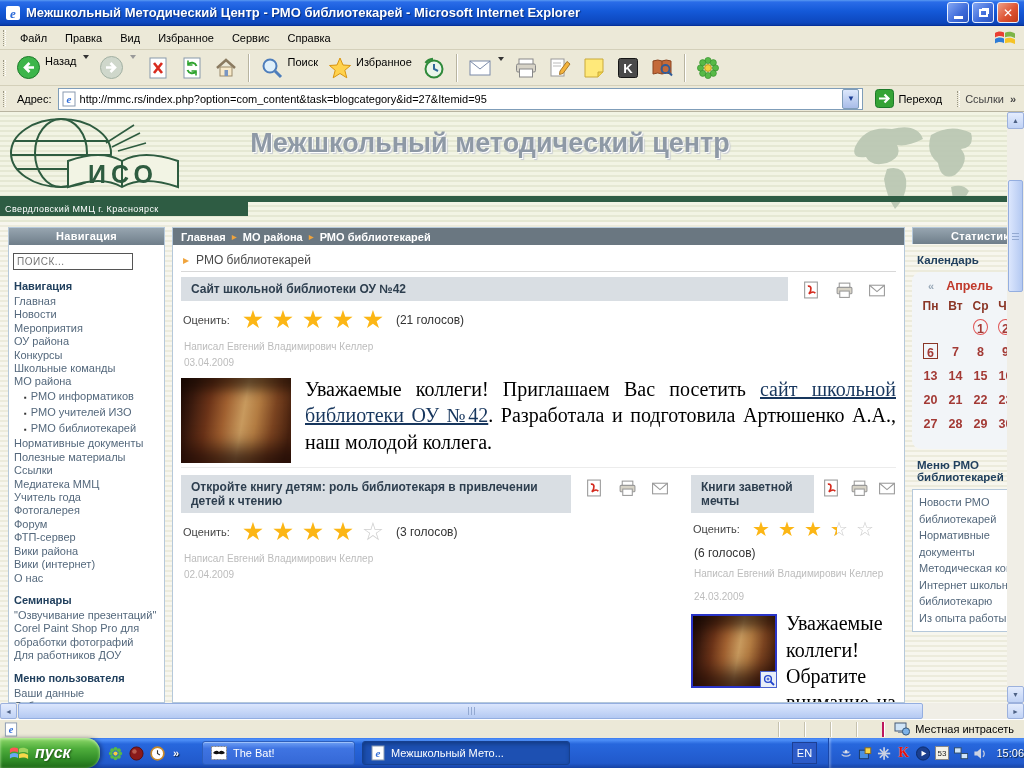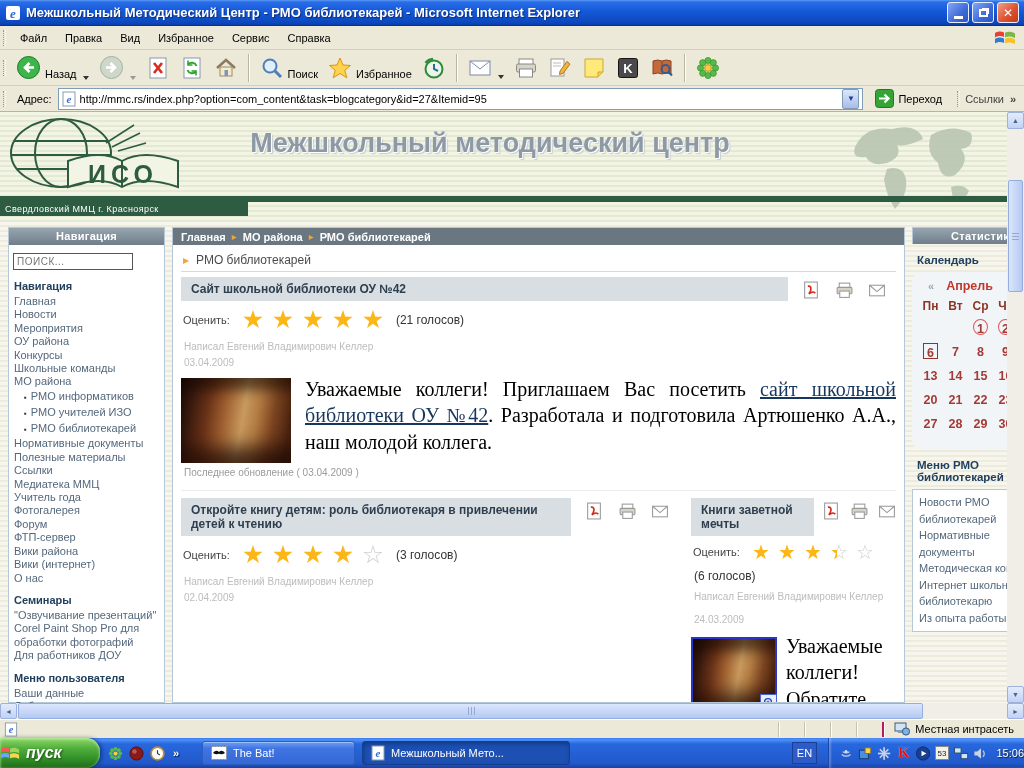--- a/index.html
+++ b/index.html
@@ -18,21 +18,21 @@
   .restore-glyph{display:block;width:9px;height:8px;border:2px solid #fff;box-shadow:2px -2px 0 -1px #fff}
 
   
   .menubar{position:absolute;top:26px;left:0;right:0;height:24px;background:#ece9d8;border-bottom:1px solid #d4d0ba;display:flex;align-items:center}
   .grip{width:3px;height:16px;border-left:1px dotted #9a9683;border-right:1px dotted #fff;margin:0 5px 0 3px}
   .menu-item{padding:4px 9px;color:#000}
   .throbber{position:absolute;right:4px;top:2px;width:30px;height:20px;display:flex;align-items:center;justify-content:center}
 
   
   .toolbar{position:absolute;top:50px;left:0;right:0;height:36px;background:#ece9d8;border-bottom:1px solid #d4d0ba;display:flex;align-items:center}
-  .tbtn{display:flex;align-items:flex-end;gap:4px;padding:3px 5px;color:#000}
+  .tbtn{display:flex;align-items:flex-start;gap:4px;padding:3px 5px;color:#000}
   .tsep{width:2px;height:28px;border-left:1px solid #b8b4a0;border-right:1px solid #fff;margin:0 5px}
   .caret{width:0;height:0;border-left:3px solid transparent;border-right:3px solid transparent;border-top:4px solid #333;margin-left:2px}
   .caret.dis{border-top-color:#9a9a9a}
 
   
   .addressbar{position:absolute;top:86px;left:0;right:0;height:26px;background:#ece9d8;border-bottom:1px solid #b8b4a0;display:flex;align-items:center}
   .addr-label{padding:0 6px;color:#000}
   .addr-field{flex:1;height:22px;background:#fff;border:1px solid #7f9db9;display:flex;align-items:center;gap:4px;padding:0 3px}
   .addr-input{flex:1;border:none;outline:none;font-size:11px;font-family:inherit;height:18px;color:#000;background:#fff}
   .combo-btn{width:17px;height:20px;background:linear-gradient(180deg,#dce8fc,#a8bce8);border:1px solid #7f9db9;border-radius:2px;display:flex;align-items:center;justify-content:center;color:#1c3f94;font-size:8px}
@@ -129,21 +129,21 @@
   .scr-btn.h{height:16px}
 
   
   .statusbar{position:absolute;top:719px;left:0;right:0;height:19px;background:#ece9d8;border-top:1px solid #fff;display:flex;align-items:center;color:#000}
   .sb-left{display:flex;align-items:center;gap:5px;padding-left:4px;flex:1}
   .sb-pane{width:26px;height:15px;border-left:1px solid #c6c2ae;box-shadow:inset 1px 0 0 #fff}
   .sb-zone{display:flex;align-items:center;gap:5px;padding:0 10px;border-left:2px solid #be185d;box-shadow:inset 1px 0 0 #fff;height:15px}
 
   
   .taskbar{position:absolute;top:738px;left:0;right:0;height:30px;background:linear-gradient(180deg,#3a7af0 0%,#4e90f8 6%,#2767dd 20%,#2159cb 84%,#1642a4 100%)}
-  .start-btn{position:absolute;left:0;top:0;width:100px;height:30px;border-radius:0 14px 14px 0;display:flex;align-items:center;gap:6px;
+  .start-btn{position:absolute;left:0;top:0;width:100px;height:30px;border-radius:0 14px 14px 0;display:flex;align-items:center;gap:6px;padding-left:9px;
     background:linear-gradient(180deg,#8ed86a 0%,#4fae3c 35%,#2f8a26 75%,#1f6a18 100%);box-shadow:inset 0 1px 3px #c2f0a8,2px 0 4px rgba(0,0,20,.4);
     color:#fff;font-style:italic;font-weight:bold;font-size:16px;text-shadow:1px 1px 2px #1c4f12}
   .quick{position:absolute;left:108px;top:0;height:30px;display:flex;align-items:center;gap:6px}
   .ql-chev{color:#fff;font-weight:bold;font-size:11px;margin-left:2px;text-shadow:1px 1px 1px #123}
   .task-btn{position:absolute;top:3px;height:24px;border-radius:3px;display:flex;align-items:center;gap:6px;padding:0 8px;color:#fff;white-space:nowrap;overflow:hidden}
   .task-normal{left:202px;width:153px;background:linear-gradient(180deg,#6fa0f5 0%,#3f74e2 30%,#3568d6 100%);border:1px solid #2c5ebc;box-shadow:inset 0 1px 0 #9cc0fa}
   .task-active{left:362px;width:208px;background:#1d50b2;border:1px solid #16408f;box-shadow:inset 1px 2px 4px #113a85}
   .lang-ind{position:absolute;left:792px;top:4px;width:25px;height:22px;background:#2d5bc8;border:1px solid #1c3f94;color:#fff;display:flex;align-items:center;justify-content:center;font-size:11px}
   .tray{position:absolute;right:0;top:0;width:196px;height:30px;display:flex;align-items:center;gap:5px;padding-left:10px;
     background:linear-gradient(180deg,#3a7af0 0%,#4e90f8 6%,#2767dd 20%,#2159cb 84%,#1642a4 100%);border-left:1px solid #1a47a8;box-shadow:inset 2px 0 2px rgba(255,255,255,.25)}
@@ -444,21 +444,20 @@
             <span class="star">★</span>
           </span>
           <span class="votes">(21 голосов)</span>
         </div>
         <div class="byline">Написал Евгений Владимирович Келлер</div>
         <div class="a-date">03.04.2009</div>
         <div class="a-body">
           <span class="lib-img"></span>
           <span>Уважаемые коллеги! Приглашаем Вас посетить </span><span class="body-link">сайт школьной библиотеки ОУ №42</span><span>. Разработала и подготовила Артюшенко А.А., наш молодой коллега.</span>
         </div>
-        <div class="updated">Последнее обновление ( 03.04.2009 )</div>
 
         <div class="row2">
 
           <div class="art2">
             <div class="a-head">
               <div class="a-titlebar">Откройте книгу детям: роль библиотекаря в привлечении детей к чтению</div>
               <div class="a-icons">
                 <svg class="a-icon" viewBox="0 0 17 17">
                     <rect x="2.5" y="1" width="12" height="15" fill="#fff" stroke="#999"></rect>
                     <path d="M5.5 5 C9 4 9.5 8 6.5 12 C9.5 10 11.5 10 12.5 11.5" stroke="#d42a1e" stroke-width="1.6" fill="none"></path>

